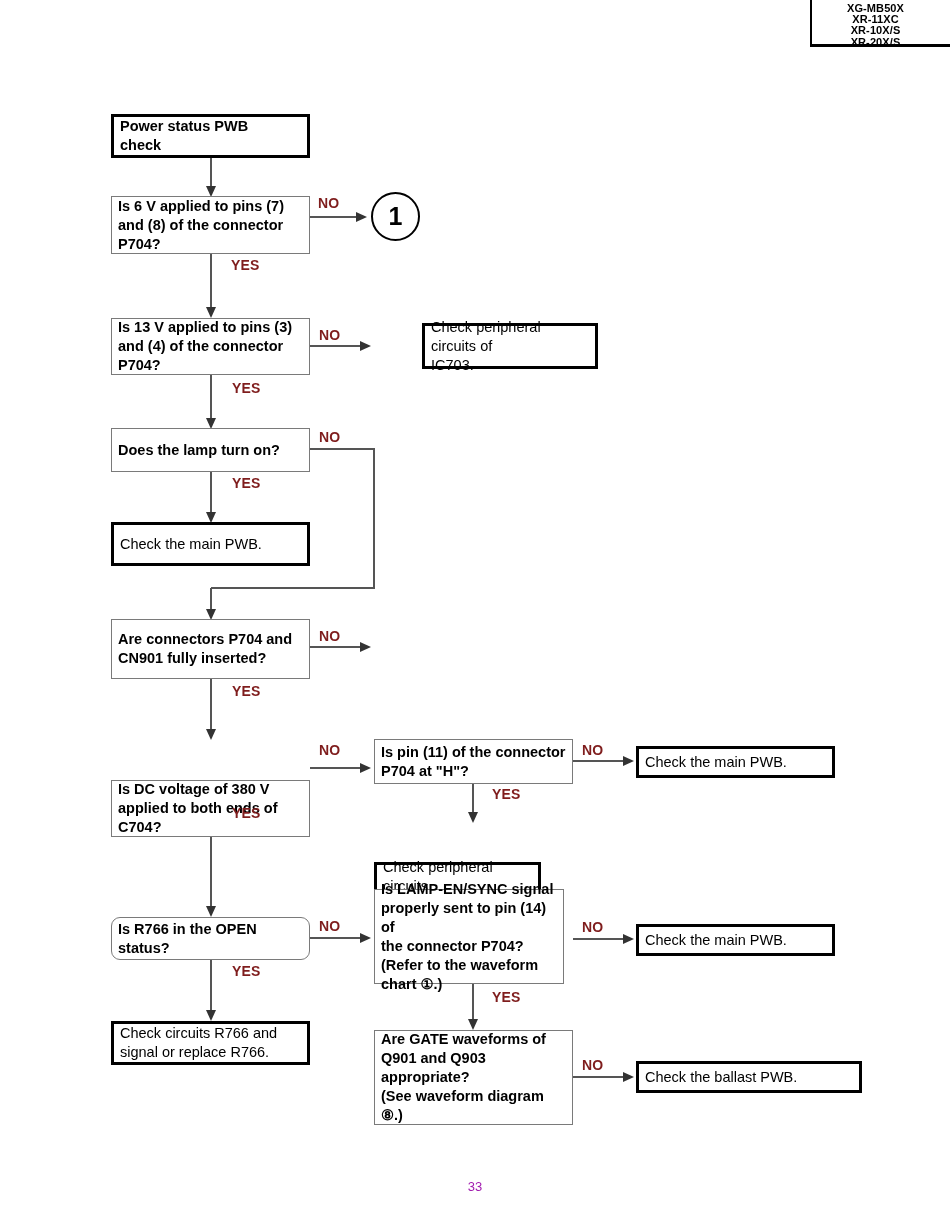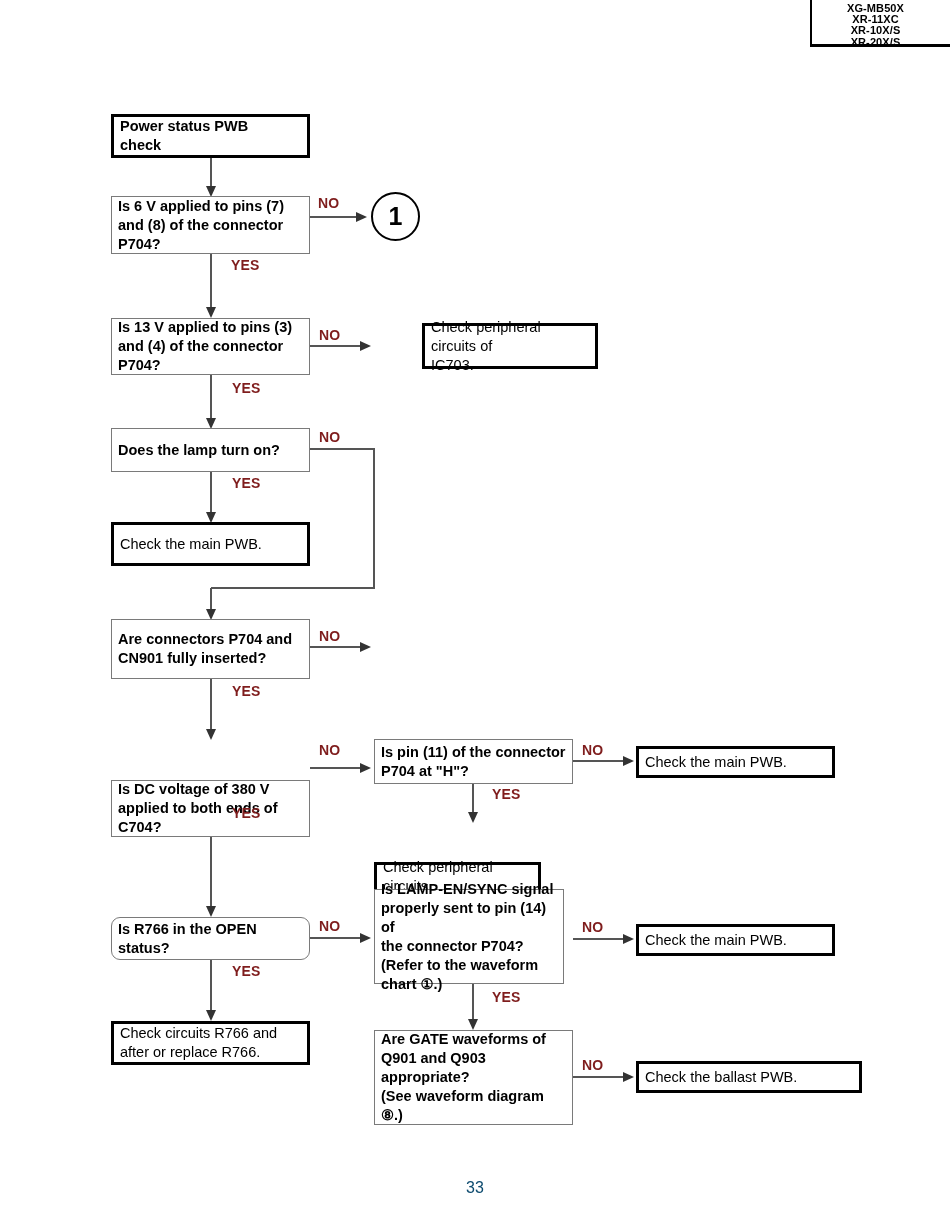--- a/index.html
+++ b/index.html
@@ -92,22 +92,22 @@
     font-weight: bold;
     color: #000;
   }
 
   #page-number {
     position: absolute;
     left: 0;
     top: 1179px;
     width: 950px;
     text-align: center;
-    font-size: 16px;
-    color: #0c4a6e;
+    font-size: 13px;
+    color: #a21caf;
     font-family: "Liberation Sans", sans-serif;
   }
 
   svg.wires {
     position: absolute;
     left: 0; top: 0;
     width: 950px; height: 1229px;
     pointer-events: none;
   }
   svg.wires line, svg.wires polyline { stroke: #555; stroke-width: 2; fill: none; }
@@ -255,21 +255,21 @@
 (Refer to the waveform
 chart ①.)</div>
   </div>
 
   <div class="node-box thick plain" style="left:636px; top:924px; width:199px; height:32px;">
     <div class="node-text">Check the main PWB.</div>
   </div>
 
   <div class="node-box thick plain" style="left:111px; top:1021px; width:199px; height:44px;">
     <div class="node-text">Check circuits R766 and
-after or replace R766.</div>
+signal or replace R766.</div>
   </div>
 
   <div class="node-box thin" style="left:374px; top:1030px; width:199px; height:95px;">
     <div class="node-text">Are GATE waveforms of
 Q901 and Q903
 appropriate?
 (See waveform diagram
 ⑧.)</div>
   </div>
 

